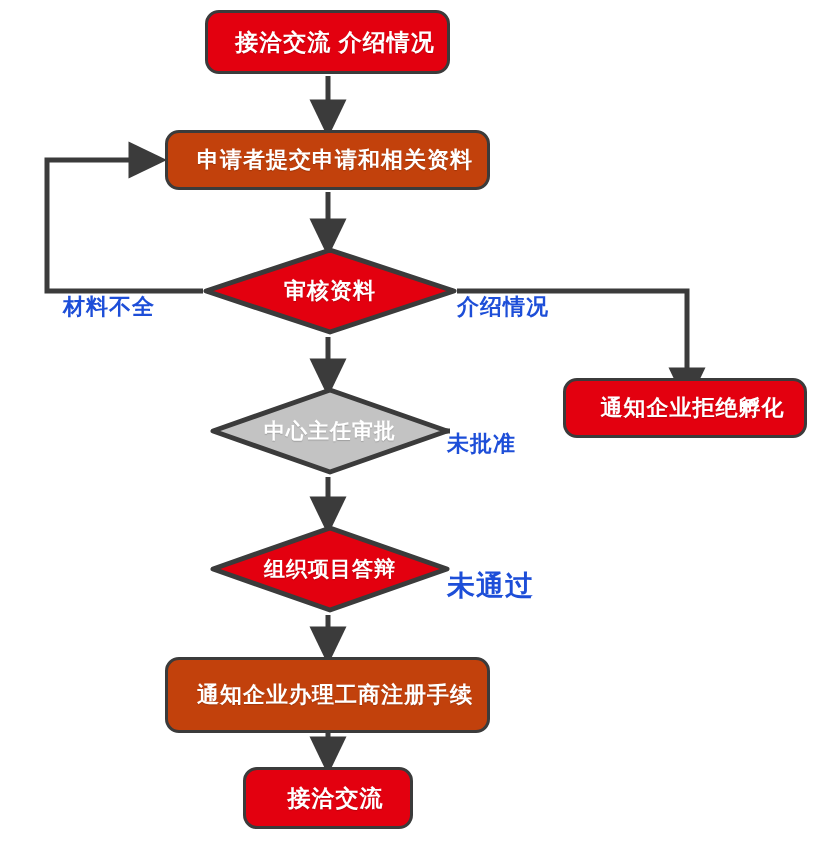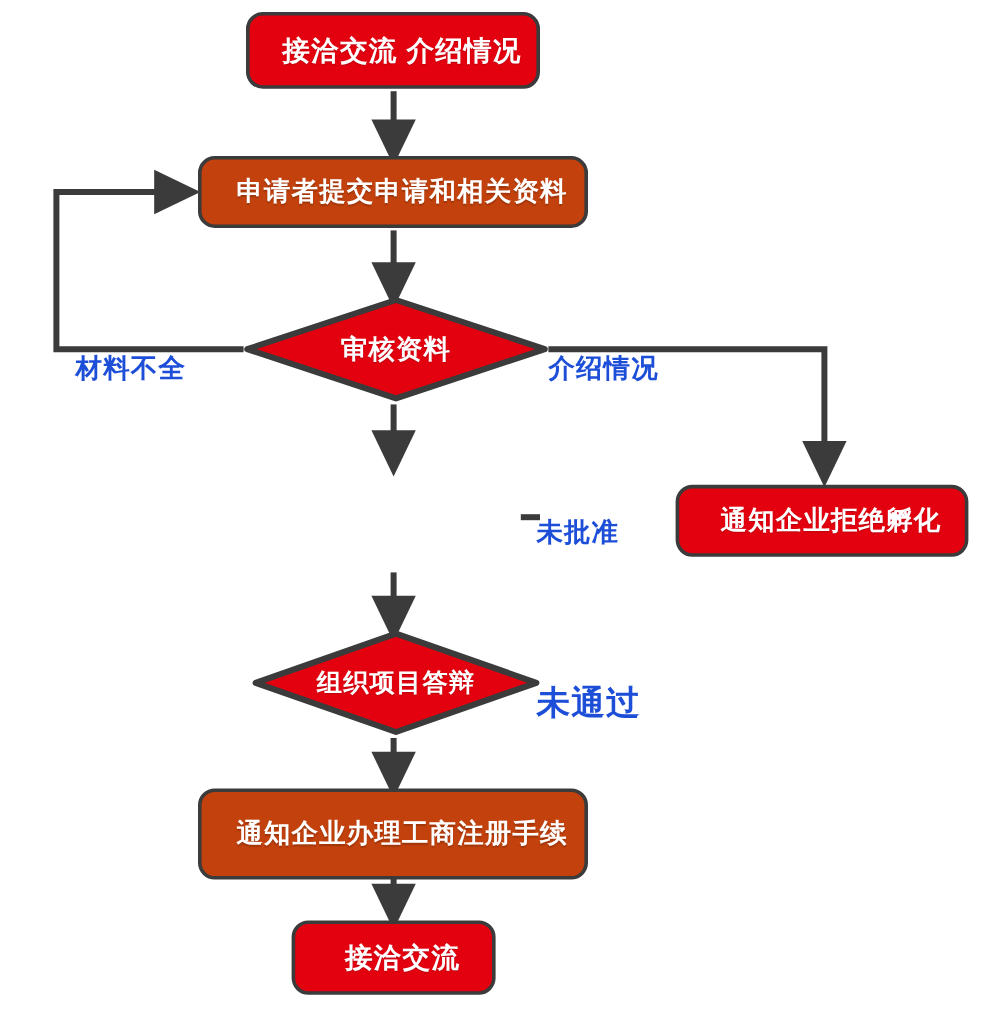--- a/index.html
+++ b/index.html
@@ -114,37 +114,43 @@
     <span>申请者提交申请和相关资料</span>
   </div>
 
   <div class="diamond-wrap" style="left:203px; top:247px; width:254px; height:88px;">
     <svg class="diamond-shape" viewBox="0 0 254 88" preserveAspectRatio="none">
       <polygon points="127,3 251,44 127,85 3,44" fill="#E3000F" stroke="#3b3b3b" stroke-width="5" stroke-linejoin="round"></polygon>
     </svg>
     <div class="diamond-label" style="font-size:22px;">审核资料</div>
   </div>
 
+  <div class="diamond-wrap" style="left:210px; top:387px; width:240px; height:88px;">
+    <svg class="diamond-shape" viewBox="0 0 240 88" preserveAspectRatio="none">
+      <polygon points="120,3 237,44 120,85 3,44" fill="#C3C3C3" stroke="#3b3b3b" stroke-width="5" stroke-linejoin="round"></polygon>
+    </svg>
+    <div class="diamond-label" style="font-size:21px;">中心主任审批</div>
+  </div>
 
   <div class="diamond-wrap" style="left:210px; top:525px; width:240px; height:88px;">
     <svg class="diamond-shape" viewBox="0 0 240 88" preserveAspectRatio="none">
       <polygon points="120,3 237,44 120,85 3,44" fill="#E3000F" stroke="#3b3b3b" stroke-width="5" stroke-linejoin="round"></polygon>
     </svg>
     <div class="diamond-label" style="font-size:21px;">组织项目答辩</div>
   </div>
 
   <div class="node box gray" style="left:165px; top:657px; width:325px; height:76px; font-size:22px;">
     <span>通知企业办理工商注册手续</span>
   </div>
 
   <div class="node box red" style="left:243px; top:767px; width:170px; height:62px; font-size:23px;">
     <span>接洽交流</span>
   </div>
 
-  <div class="node box red" style="left:563px; top:404px; width:244px; height:60px; font-size:22px;">
+  <div class="node box red" style="left:563px; top:378px; width:244px; height:60px; font-size:22px;">
     <span>通知企业拒绝孵化</span>
   </div>
 
   <div class="edge-label" style="left:63px; top:292px; font-size:22px;">材料不全</div>
 
   <div class="edge-label" style="left:457px; top:292px; font-size:22px;">介绍情况</div>
 
   <div class="edge-label" style="left:447px; top:429px; font-size:22px;">未批准</div>
 
   <div class="edge-label" style="left:447px; top:567px; font-size:28px;">未通过</div>

